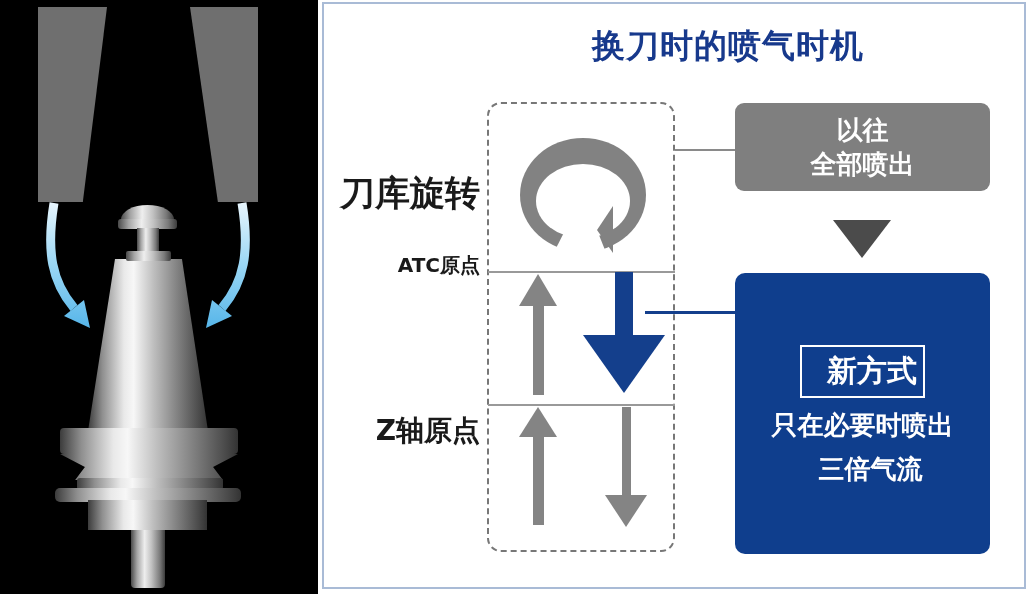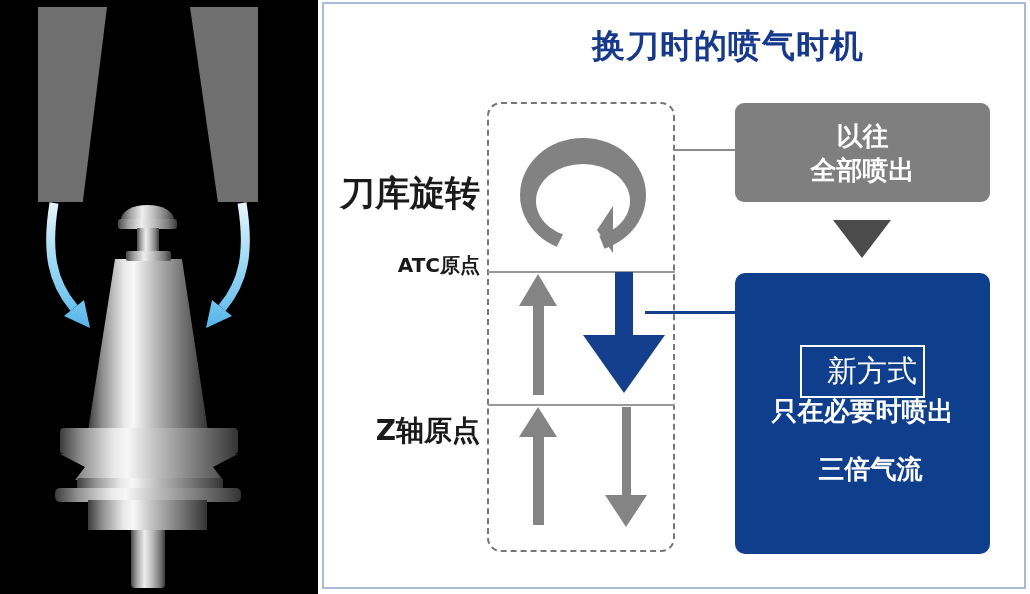--- a/index.html
+++ b/index.html
@@ -19,28 +19,28 @@
     border:2px solid #a9bbd6;box-sizing:border-box;}
   .title{left:322px;top:24px;width:704px;padding-left:28px;box-sizing:border-box;
     text-align:center;font-size:33px;font-weight:bold;color:#17398c;letter-spacing:1px;margin-left:40px;}
   .rowlabel{left:330px;width:150px;text-align:right;font-weight:bold;color:#1a1a1a;}
   .dashed-box{left:487px;top:102px;width:188px;height:450px;box-sizing:border-box;
     border:2.5px dashed #777;border-radius:14px;}
   .hline{height:1.5px;background:#999;}
   .shaft{background:#848484;}
   .tri-up{width:0;height:0;border-left:19px solid transparent;border-right:19px solid transparent;}
   .tri-down{width:0;height:0;border-left:21px solid transparent;border-right:21px solid transparent;}
-  .legacy-box{left:735px;top:103px;width:255px;height:99px;background:#7f7f7f;border-radius:9px;
+  .legacy-box{left:735px;top:103px;width:255px;height:88px;background:#7f7f7f;border-radius:9px;
     color:#fff;font-weight:bold;font-size:26px;text-align:center;line-height:34px;
     display:flex;flex-direction:column;justify-content:center;}
   .big-tri{width:0;height:0;border-left:29px solid transparent;border-right:29px solid transparent;
     border-top:38px solid #4b4b4b;}
   .new-box{left:735px;top:273px;width:255px;height:281px;background:#0f3e8d;border-radius:10px;}
   .badge{left:800px;top:345px;width:125px;height:53px;box-sizing:border-box;border:2.5px solid #fff;
-    color:#fff;font-weight:normal;font-size:30px;text-align:center;line-height:48px;padding-left:19px;}
+    color:#fff;font-weight:bold;font-size:30px;text-align:center;line-height:48px;padding-left:19px;}
   .newline{left:735px;width:255px;text-align:center;color:#fff;font-weight:bold;font-size:26px;}
 </style>
 </head>
 <body>
 
 <div class="abs left-panel">
 
   <div class="abs claw" style="left:38px;top:7px;width:69px;height:195px;clip-path:polygon(0 0,100% 0,65% 100%,0 100%);"></div>
   <div class="abs claw" style="left:190px;top:7px;width:68px;height:195px;clip-path:polygon(0 0,100% 0,100% 100%,41% 100%);"></div>
 
@@ -110,14 +110,14 @@
 
 <div class="abs legacy-box">
   <div>以往</div>
   <div>全部喷出</div>
 </div>
 
 <div class="abs big-tri" style="left:833px;top:220px;"></div>
 
 <div class="abs new-box"></div>
 <div class="abs badge">新方式</div>
-<div class="abs newline" style="top:394px;">只在必要时喷出</div>
+<div class="abs newline" style="top:408px;">只在必要时喷出</div>
 <div class="abs newline" style="top:452px;padding-left:8px;">三倍气流</div>
 
 </body></html>

